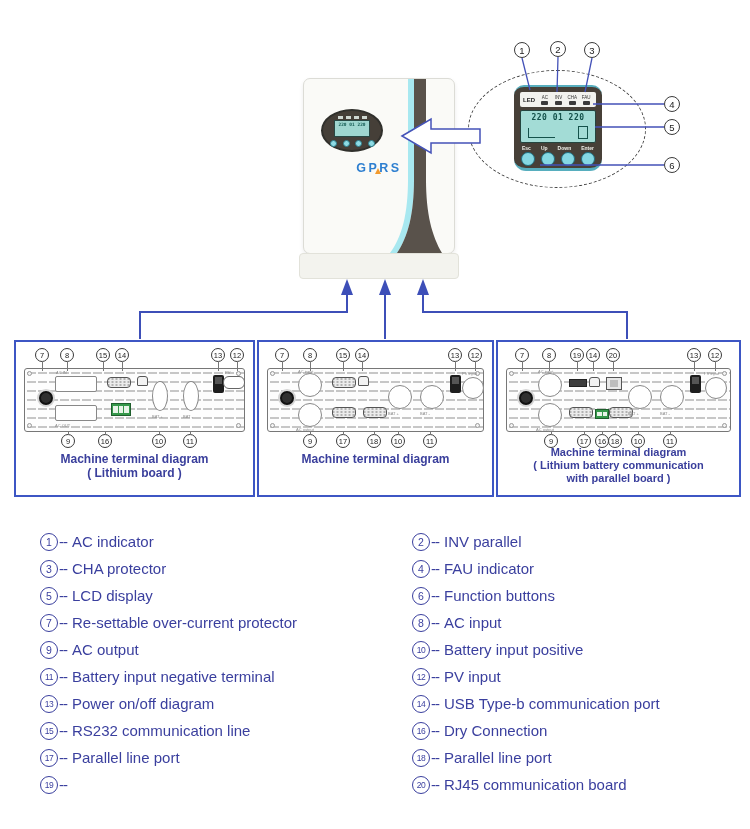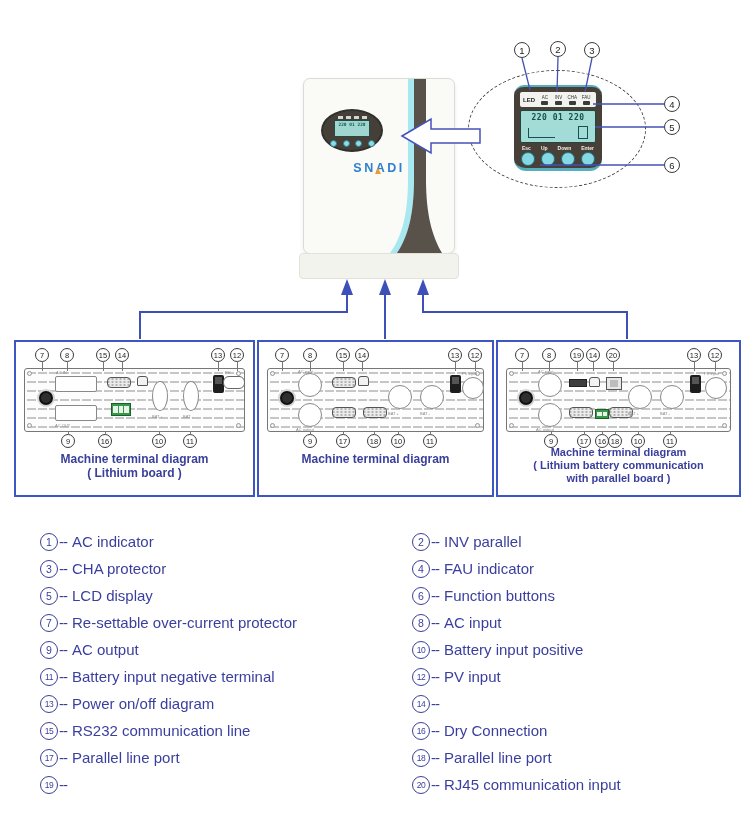--- a/index.html
+++ b/index.html
@@ -113,21 +113,21 @@
   <div class="moval">
     <div class="mled"></div>
     <div class="mlcd">220 01 220</div>
     <div class="mbtns">
       <span></span>
         <span></span>
         <span></span>
         <span></span>
     </div>
   </div>
-  <div class="logo">SNADI</div>
+  <div class="logo">GPRS</div>
   <div class="logo-tri"></div>
 </div>
 <div class="mbase"></div>
 
 <div class="ellipse"></div>
 <div class="dpanel">
   <div class="ledstrip">
     <span class="ledlabel">LED</span>
     <span class="ind">
         <i class="t">AC</i>
@@ -401,20 +401,21 @@
   </div>
   <div class="lrow">
     <div class="lcell l">
         <span class="lcirc d2">13</span>
         <span class="ldash">--</span>
         <span class="llbl">Power on/off diagram</span>
       </div>
     <div class="lcell r">
         <span class="lcirc d2">14</span>
         <span class="ldash">--</span>
+        <span class="llbl">USB Type-b communication port</span>
       </div>
   </div>
   <div class="lrow">
     <div class="lcell l">
         <span class="lcirc d2">15</span>
         <span class="ldash">--</span>
         <span class="llbl">RS232 communication line</span>
       </div>
     <div class="lcell r">
         <span class="lcirc d2">16</span>
@@ -435,16 +436,16 @@
       </div>
   </div>
   <div class="lrow">
     <div class="lcell l">
         <span class="lcirc d2">19</span>
         <span class="ldash">--</span>
       </div>
     <div class="lcell r">
         <span class="lcirc d2">20</span>
         <span class="ldash">--</span>
-        <span class="llbl">RJ45 communication input</span>
+        <span class="llbl">RJ45 communication board</span>
       </div>
   </div>
 </div>
 
 </body></html>

